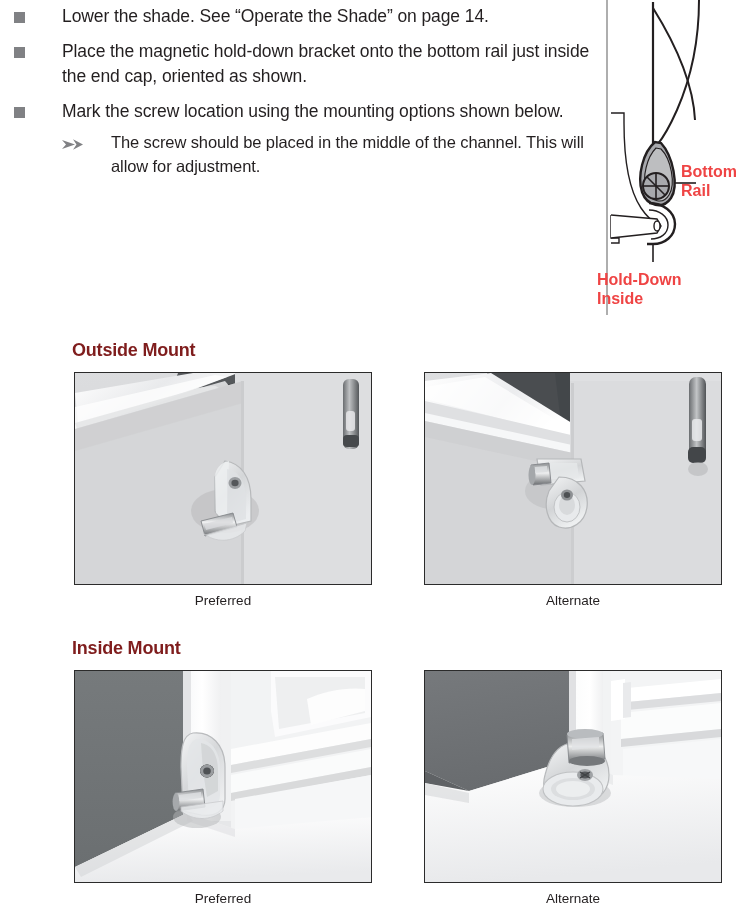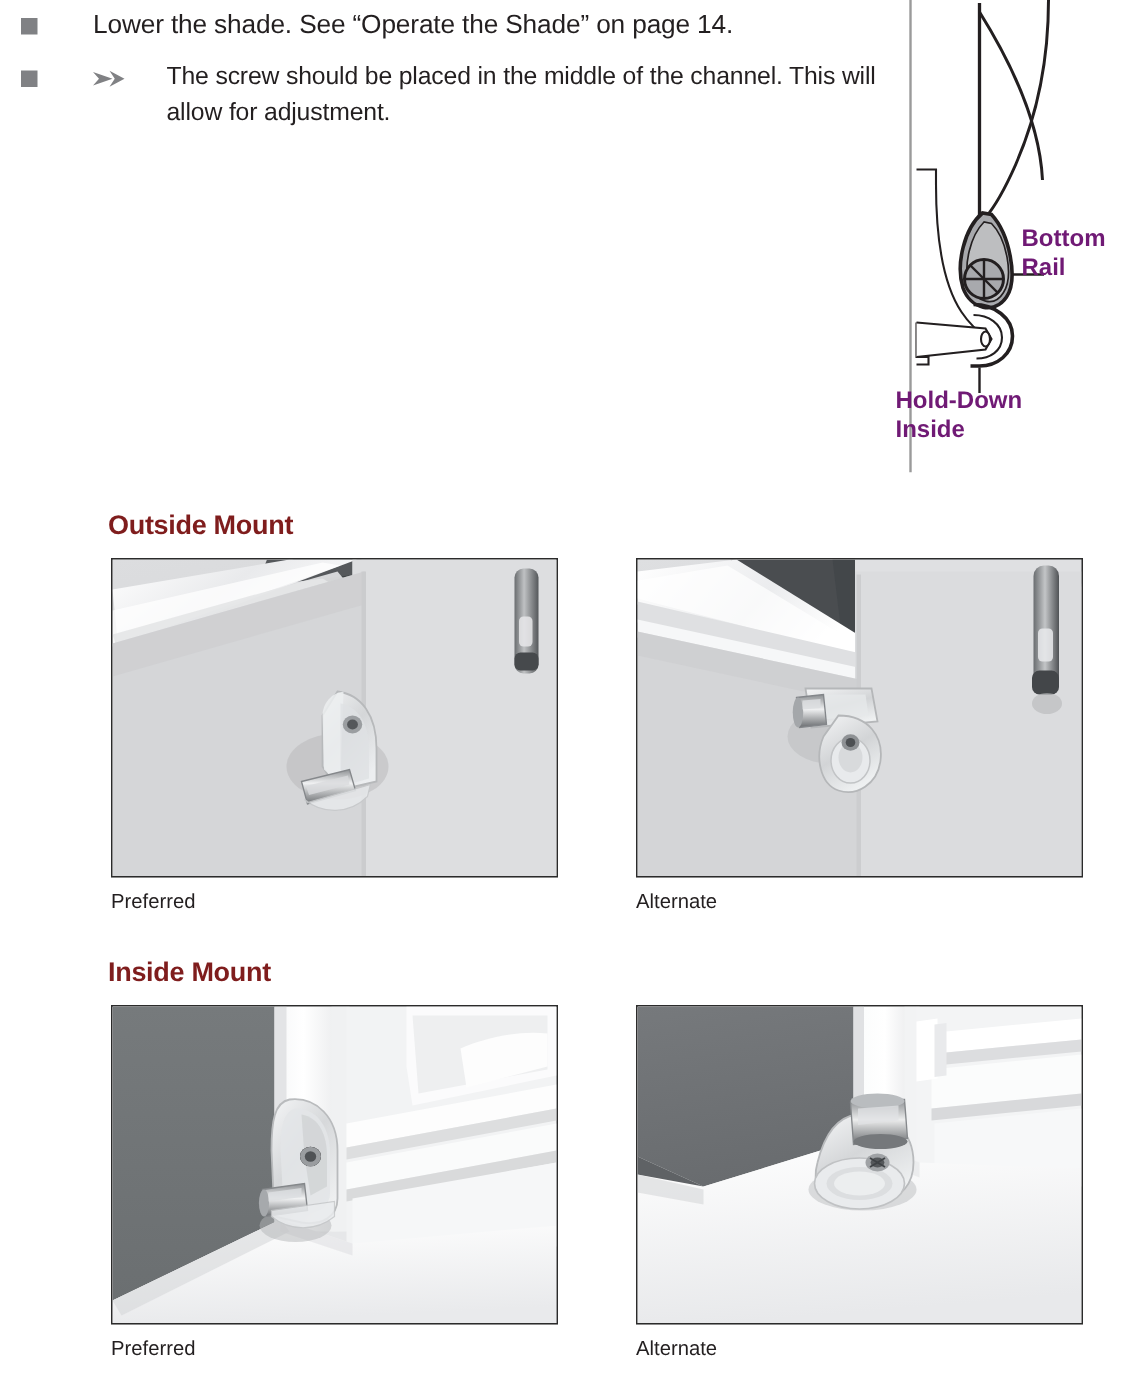--- a/index.html
+++ b/index.html
@@ -71,21 +71,22 @@
     height: 315px;
   }
   #diagram svg {
     display: block;
   }
   .dlabel {
     position: absolute;
     font-size: 16px;
     font-weight: bold;
     line-height: 19px;
-    color: #701a75;
+    color: #ef4444;
+    margin-top: 12px;
   }
   #label-bottom-rail {
     left: 86px;
     top: 150px;
     width: 70px;
     text-align: left;
   }
   #label-hold-down {
     left: 2px;
     top: 258px;
@@ -129,39 +130,44 @@
   .photo-frame {
     position: relative;
     width: 296px;
     height: 211px;
     border: 1px solid #2b2b2b;
     overflow: hidden;
     background: #d9d9d9;
   }
   .photo-caption {
     margin-top: 8px;
-    text-align: left;
+    text-align: center;
     font-size: 13.5px;
     color: #231f20;
   }
   .photo-frame svg { display: block; }
 </style>
 </head>
 <body>
 
 <div id="instructions">
 
   <div class="step" style="margin-top:4px;">
     <span class="step-marker"></span>
     <div class="step-text">Lower the shade. See “Operate the Shade” on page 14.</div>
   </div>
 
-
   <div class="step" style="margin-top:9px;">
     <span class="step-marker"></span>
+    <div class="step-text">Place the magnetic hold-down bracket onto the bottom rail just inside the end cap, oriented as shown.</div>
+  </div>
+
+  <div class="step" style="margin-top:9px;">
+    <span class="step-marker"></span>
+    <div class="step-text">Mark the screw location using the mounting options shown below.</div>
 
     <div class="substep">
       <span class="substep-marker">
         <svg width="22" height="13" viewBox="0 0 22 13">
           <path d="M0 2 L13 6.5 L0 11 L4 6.5 Z" fill="#808184"></path>
           <path d="M11 1.2 L21 6.5 L11 11.8 L14.5 6.5 Z" fill="#808184"></path>
         </svg>
       </span>
       <div class="substep-text">The screw should be placed in the middle of the channel. This will allow for adjustment.</div>
     </div>

